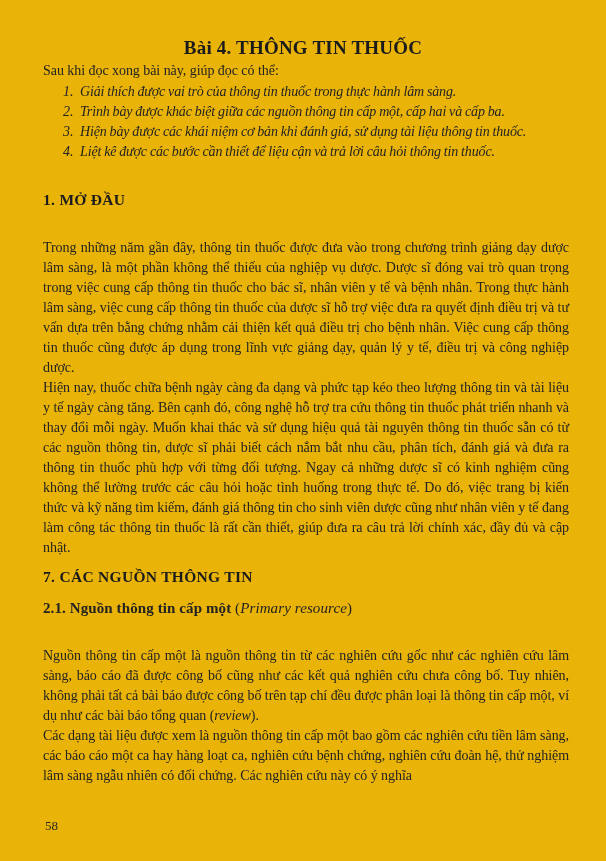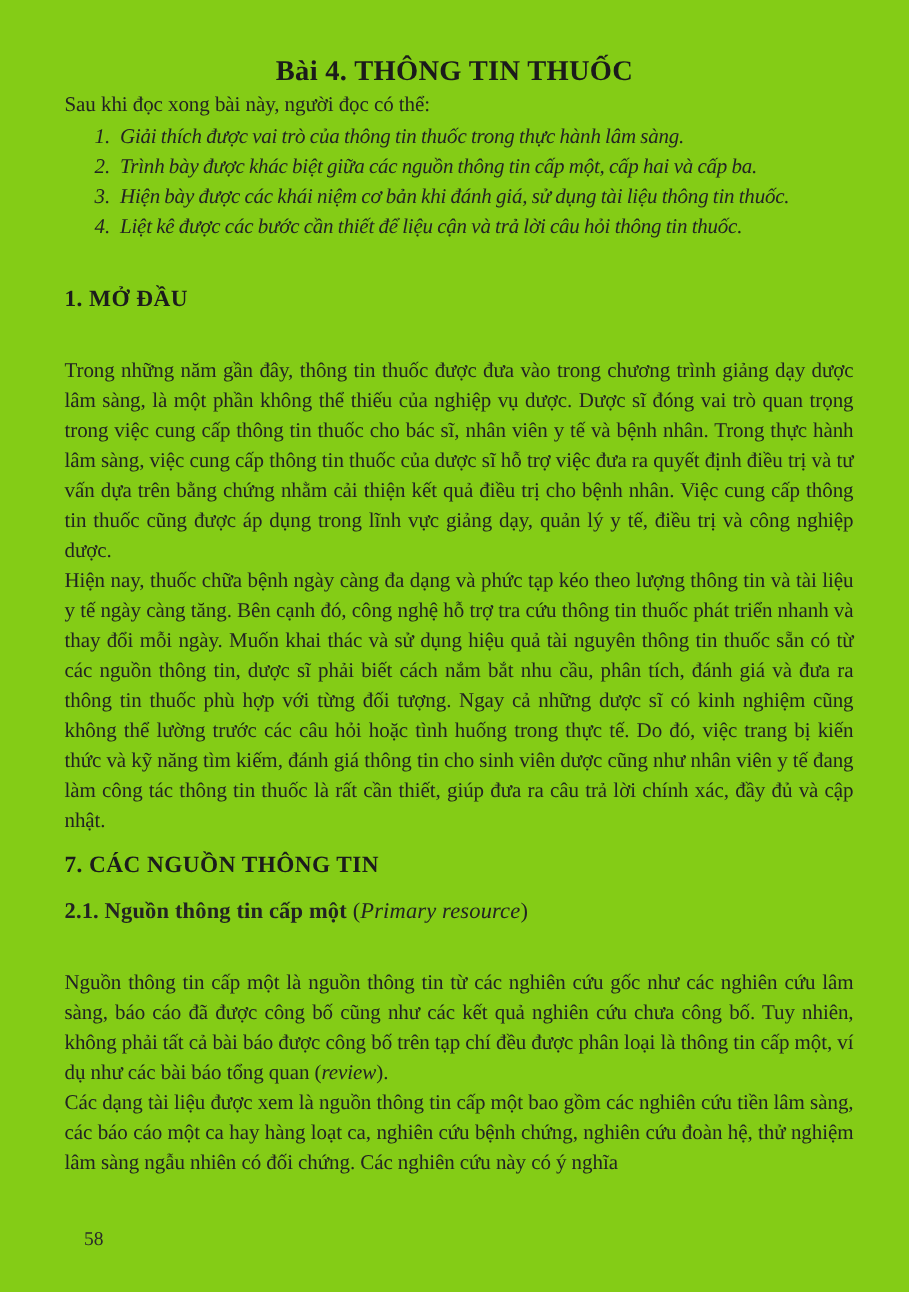--- a/index.html
+++ b/index.html
@@ -5,21 +5,21 @@
   html, body {
     margin: 0;
     padding: 0;
     background: #e8e8e8;
   }
   .page {
     position: relative;
     width: 606px;
     height: 861px;
     margin: 0 auto;
-    background: #84cc16;
+    background: #eab308;
     color: #232323;
     font-family: "Liberation Serif", "DejaVu Serif", serif;
     overflow: hidden;
     box-sizing: border-box;
   }
   .doc-title {
     margin: 0;
     padding-top: 37px;
     text-align: center;
     font-size: 19px;
@@ -91,37 +91,37 @@
     margin: 0;
   }
   .para-first {
     margin-top: 28px;
   }
   .para .inline-italic {
     font-style: italic;
   }
   .page-number {
     position: absolute;
-    left: 56px;
+    left: 45px;
     top: 818px;
     font-size: 13px;
     color: #2a2a2a;
   }
 </style>
 </head>
 <body>
 
 <div class="page">
 
   <h1 class="doc-title">Bài 4. THÔNG TIN THUỐC</h1>
 
   <div class="body-col">
 
 
-    <p class="obj-intro">Sau khi đọc xong bài này, người đọc có thể:</p>
+    <p class="obj-intro">Sau khi đọc xong bài này, giúp đọc có thể:</p>
 
     <div class="obj-list">
       <div class="obj-item">
         <span class="obj-num">1.</span>
         <span class="obj-text">Giải thích được vai trò của thông tin thuốc trong thực hành lâm sàng.</span>
       </div>
       <div class="obj-item">
         <span class="obj-num">2.</span>
         <span class="obj-text">Trình bày được khác biệt giữa các nguồn thông tin cấp một, cấp hai và cấp ba.</span>
       </div>

